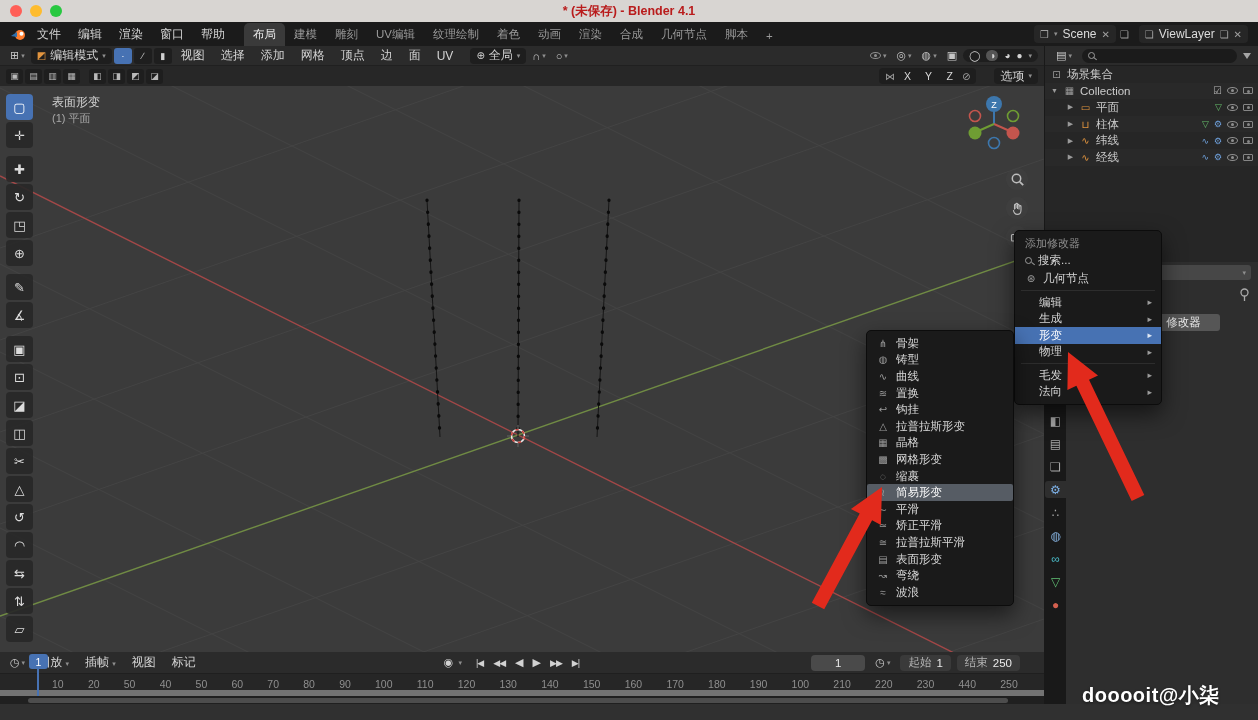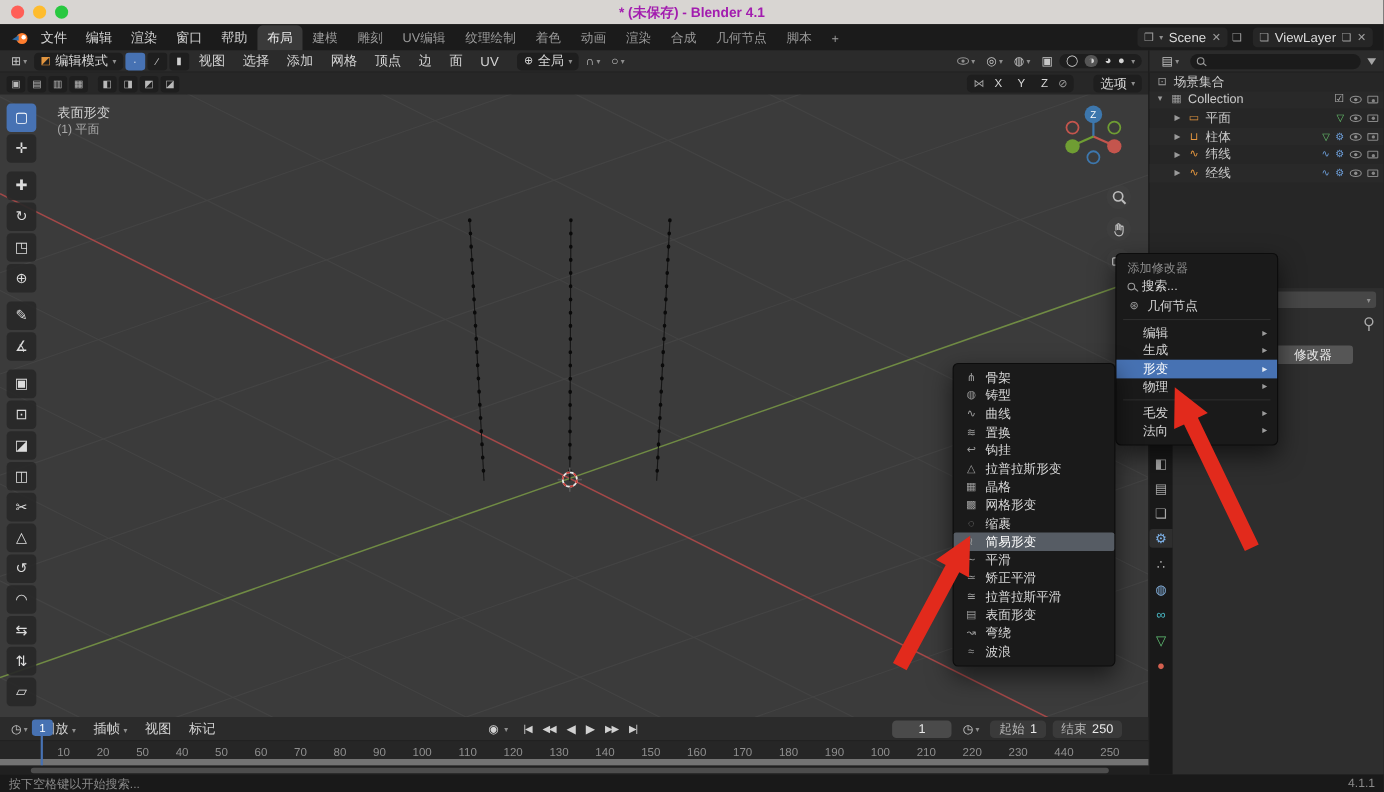--- a/index.html
+++ b/index.html
@@ -3,25 +3,25 @@
 <meta charset="utf-8">
 <style>
 *{box-sizing:border-box;margin:0;padding:0}
 html,body{background:#111}
 #app{position:relative;width:1258px;height:720px;background:#303030;font-family:"Liberation Sans","DejaVu Sans",sans-serif;font-size:12px;color:#c9c9c9;overflow:hidden;user-select:none}
 
 .titlebar{position:absolute;left:0;top:0;width:100%;height:22px;background:#d8d5d2}
 .traffic{position:absolute;left:10px;top:5px;display:flex;gap:8px}
 .tl{width:12px;height:12px;border-radius:50%}
 .tl.r{background:#ff5f57}.tl.y{background:#febc2e}.tl.g{background:#28c840}
-.win-title{position:absolute;left:0;right:0;top:0;height:22px;line-height:22px;text-align:center;color:#a21caf;font-size:12.5px;font-weight:700}
+.win-title{position:absolute;left:0;right:0;top:0;height:22px;line-height:22px;text-align:center;color:#b91c1c;font-size:12.5px;font-weight:700}
 
 .topbar{position:absolute;left:0;top:22px;width:100%;height:24px;background:#1b1b1b;display:flex;align-items:center;padding:0 10px;gap:1px}
 .menu-item{padding:3px 8px;border-radius:3px;color:#d2d2d2}
-.ws-wrap{display:flex;align-items:flex-end;height:100%;}
+.ws-wrap{display:flex;align-items:flex-end;height:100%;margin-left:10px}
 .ws{padding:4px 9px 4px;color:#9b9b9b;border-radius:5px 5px 0 0;font-size:11.5px}
 .ws.active{background:#3a3a3a;color:#ececec}
 .tb-spacer{flex:1}
 .idpill{display:flex;align-items:center;gap:5px;background:#262626;border-radius:4px;padding:2px 6px;margin-left:6px;color:#dcdcdc}
 .idpill .ic,.mini-ic{color:#9f9f9f;font-size:10px}
 .mini-ic{padding:2px 3px}
 
 .hdr{position:absolute;display:flex;align-items:center;gap:2px;padding:0 6px;color:#d4d4d4}
 #vph1{left:0;top:46px;width:1044px;height:20px;background:#2b2b2b;border-bottom:1px solid #202020}
 #vph2{left:0;top:66px;width:1044px;height:20px;background:#272727}
@@ -63,21 +63,21 @@
 .eyeico::after{content:"";position:absolute;left:50%;top:50%;width:3px;height:3px;margin:-1.5px;background:#8f8f8f;border-radius:50%}
 .camico{display:inline-block;width:10px;height:7px;border:1px solid #868686;border-radius:1px;position:relative}
 .camico::after{content:"";position:absolute;left:3px;top:1.5px;width:3px;height:3px;background:#868686;border-radius:50%}
 
 #props{position:absolute;left:1044px;top:262px;width:214px;height:442px;background:#2e2e2e;border-left:1px solid #191919}
 .ptab-col{position:absolute;left:0;top:0;width:21px;height:100%;background:#191919;display:flex;flex-direction:column;align-items:center;padding-top:150px;gap:6px}
 .ptab{width:21px;height:17px;display:flex;align-items:center;justify-content:center;font-size:12px;color:#a8a8a8}
 .ptab.active{background:#2e2e2e;border-radius:3px 0 0 3px;color:#7db1e8}
 .prop-dd{position:absolute;left:113px;top:3px;width:93px;height:15px;background:#474747;border-radius:3px;display:flex;align-items:center;justify-content:flex-end;padding:0 5px}
 .pinw{position:absolute;left:194px;top:26px}
-.addmod{position:absolute;left:112px;top:52px;width:73px;height:17px;background:#565656;border-radius:3px;color:#ececec;display:flex;align-items:center;justify-content:center;font-size:11.5px}
+.addmod{position:absolute;left:102px;top:52px;width:73px;height:17px;background:#565656;border-radius:3px;color:#ececec;display:flex;align-items:center;justify-content:center;font-size:11.5px}
 
 .menu-box{position:absolute;background:#1a1a1a;border:1px solid #0c0c0c;border-radius:5px;box-shadow:0 9px 22px rgba(0,0,0,.55);padding:4px 0;z-index:50}
 #modmenu{left:1014px;top:230px;width:148px}
 #defmenu{left:866px;top:330px;width:148px}
 .mm-title{height:16px;display:flex;align-items:center;padding:0 10px;color:#8e8e8e;font-size:11px}
 .mm-row{height:18px;display:flex;align-items:center;gap:6px;padding:0 10px;font-size:11.5px;color:#d6d6d6}
 .mm-row .ic{width:12px;text-align:center;color:#a0a0a0;font-size:10px}
 .mm-cat{height:16.5px;display:flex;align-items:center;padding:0 9px 0 24px;font-size:11.5px;color:#d6d6d6}
 .mm-cat .arr{margin-left:auto;font-size:9px;color:#9c9c9c}
 .mm-cat.active{background:#4772b3;color:#fff}
@@ -520,25 +520,20 @@
           <span>250</span>
       </div>
     </div>
     <div class="playhead">1</div>
     <div class="playline"></div>
     <div class="scrollzone">
       <div class="scrollbar"></div>
     </div>
   </div>
 
-  <div class="statusbar">
-    <span>按下空格键以开始搜索...</span>
-    <span class="sb-spacer"></span>
-    <span>4.1.1</span>
-  </div>
 
   <div class="menu-box" id="modmenu">
     <div class="mm-title">添加修改器</div>
     <div class="mm-row">
       <span class="magico"></span>
       <span>搜索...</span>
     </div>
     <div class="mm-row">
       <span class="ic">⊛</span>
       <span>几何节点</span>
@@ -631,19 +626,20 @@
     <div class="dm-row">
         <span class="ic">↝</span>
         <span>弯绕</span>
       </div>
     <div class="dm-row">
         <span class="ic">≈</span>
         <span>波浪</span>
       </div>
   </div>
 
+  <div class="watermark">dooooit@小柒</div>
 
   <svg id="arrows">
     <polygon points="882,487 880.9,525 872.1,520.2 824.2,609.3 811.8,602.7 859.7,513.6 850.9,508.9" fill="#e22a1c"></polygon>
     <polygon points="1068,352 1098,375.4 1089,379.7 1144.3,495 1131.7,501 1076.4,385.8 1067.4,390.1" fill="#e22a1c"></polygon>
   </svg>
 
 </div>
 
 </body></html>

